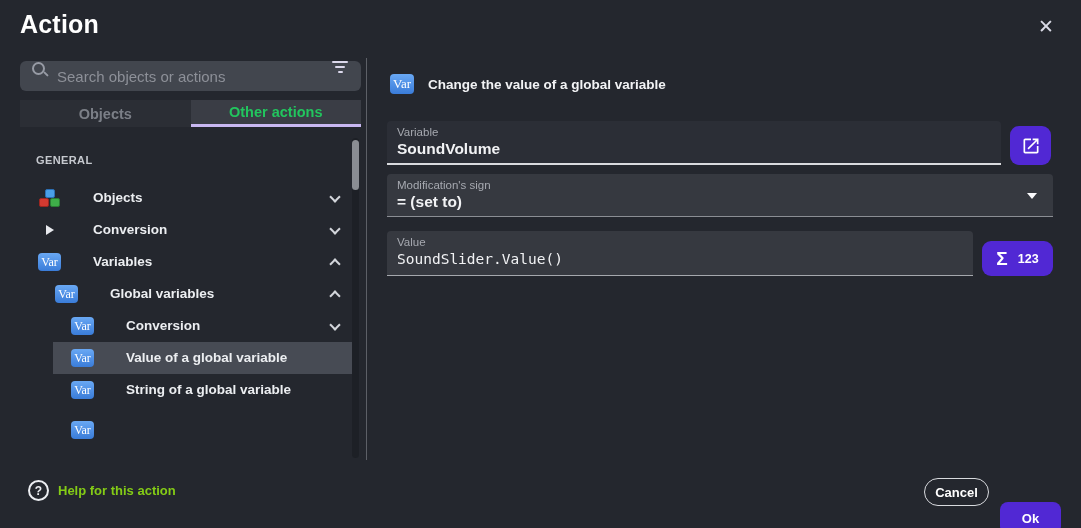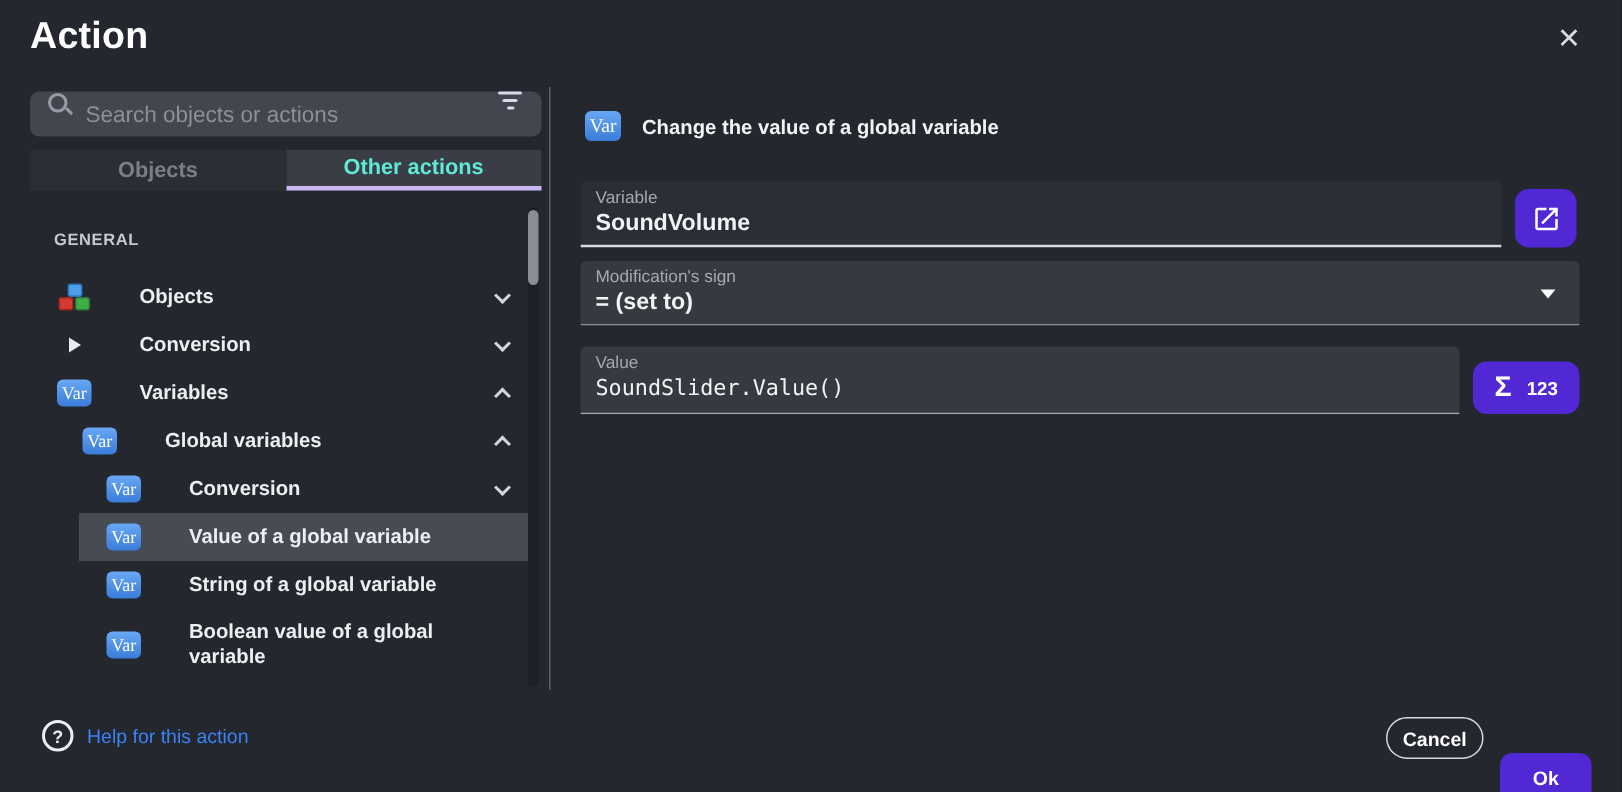--- a/index.html
+++ b/index.html
@@ -24,21 +24,21 @@
   .search-input { flex:1; margin-left:9px; background:transparent; border:none; outline:none; color:#e8e9ec; font-size:15px; font-family:"Liberation Sans",sans-serif; min-width:0; }
   .search-input::placeholder { color:#8d9098; }
   .filt { display:flex; flex-direction:column; gap:3px; align-items:center; margin-right:13px; flex:none; }
   .filt i { display:block; height:2px; border-radius:1px; background:#dcd9ec; }
   .filt i:nth-child(1){ width:16px; } .filt i:nth-child(2){ width:10px; } .filt i:nth-child(3){ width:5px; }
 
   
   .tabs { position:absolute; left:20px; top:100px; width:341px; height:27px; display:flex; }
   .tab { flex:1; display:flex; align-items:center; justify-content:center; font-size:14.5px; font-weight:bold; cursor:pointer; }
   .tab.inactive { background:#2b2e35; color:#7b7f87; }
-  .tab.active { background:#3a3d45; color:#5eead4; border-bottom:3px solid var(--tab_underline,#c9b8f2); }
+  .tab.active { background:#3a3d45; color:#22c55e; border-bottom:3px solid var(--tab_underline,#c9b8f2); }
 
   
   .tree { position:absolute; left:0; top:132px; width:362px; }
   .tree-section { margin:22px 0 16px 36px; font-size:11px; font-weight:bold; color:#c6c9cf; letter-spacing:.4px; }
   .row { position:relative; width:356px; height:32px; display:flex; align-items:center; cursor:pointer; }
   .row.lvl1 { padding-left:38px; } .row.lvl2 { padding-left:55px; } .row.lvl3 { padding-left:71px; }
   .row.selected { background:linear-gradient(90deg, transparent 53px, #474b54 53px); }
   .row.tall { height:48px; }
   .islot { width:23px; height:20px; flex:none; display:flex; align-items:center; justify-content:center; }
   .vbadge { width:23px; height:18px; flex:none; border-radius:4px;
@@ -81,21 +81,21 @@
     display:flex; align-items:center; justify-content:center; color:#fff; }
   .btn-ext { left:1010px; top:126px; width:41px; height:39px; }
   .btn-sigma { left:982px; top:241px; width:71px; height:35px; gap:10px; }
   .sigma-glyph { font-size:19px; font-weight:bold; }
   .sigma-num { font-size:12.5px; font-weight:bold; }
 
   
   .help-link { position:absolute; left:28px; top:480px; display:flex; align-items:center; gap:9px; cursor:pointer; }
   .help-circle { width:21px; height:21px; border:2px solid #eceef2; border-radius:50%; display:flex; align-items:center; justify-content:center;
     font-size:12px; font-weight:bold; color:#eceef2; }
-  .help-text { font-size:13px; font-weight:normal; color:#3b82f6; }
+  .help-text { font-size:13px; font-weight:bold; color:#84cc16; }
   .btn-cancel { position:absolute; left:924px; top:478px; width:65px; height:28px; border-radius:14px;
     background:transparent; border:1px solid #d8dade; color:#ffffff; font-size:13px; font-weight:bold; cursor:pointer; font-family:"Liberation Sans",sans-serif; }
   .btn-ok { position:absolute; left:1000px; top:478px; width:61px; height:32px; border-radius:8px;
     background:var(--accent,#5128d4); border:none; color:#ffffff; font-size:13px; font-weight:bold; cursor:pointer; font-family:"Liberation Sans",sans-serif;margin-top:24px; }
 </style>
 </head>
 <body>
 
 <div class="dialog">
 
@@ -163,21 +163,20 @@
       <span class="tlabel">Value of a global variable</span>
     </div>
 
     <div class="row lvl3">
       <span class="vbadge">Var</span>
       <span class="tlabel">String of a global variable</span>
     </div>
 
     <div class="row lvl3 tall">
       <span class="vbadge">Var</span>
-      <span class="tlabel">Boolean value of a global variable</span>
     </div>
   </div>
 
   <div class="scroll-track"></div>
   <div class="scroll-thumb"></div>
   <div class="divider"></div>
 
   <div class="detail-header">
     <span class="vbadge">Var</span>
     <span class="detail-title">Change the value of a global variable</span>

